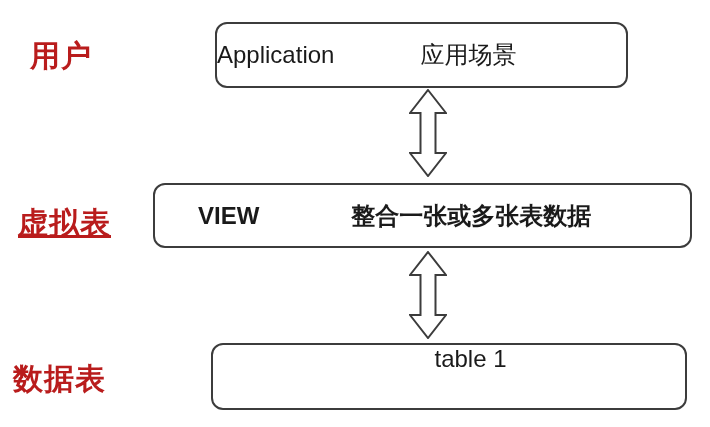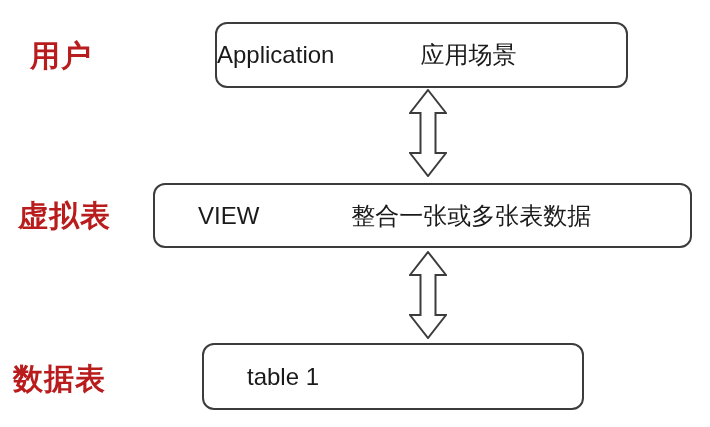--- a/index.html
+++ b/index.html
@@ -32,25 +32,25 @@
     display: flex;
     align-items: center;
     color: #1a1a1a;
     font-size: 24px;
     white-space: nowrap;
   }
   .node-box .box-text {
     display: inline-block;
   }
   #box-application { left: 215px; top: 22px;  width: 413px; height: 66px; gap: 86px; }
-  #box-view        { left: 153px; top: 183px; width: 539px; height: 65px; padding-left: 43px; gap: 92px; }
-  #box-tables      { left: 202px; top: 343px; width: 382px; height: 67px; padding-left: 43px; gap: 52px; }
+  #box-view        { left: 153px; top: 183px; width: 539px; height: 65px; padding-left: 43px; gap: 92px; font-weight: bold; }
+  #box-tables      { left: 211px; top: 343px; width: 476px; height: 67px; padding-left: 43px; gap: 52px; flex-direction: column; }
 
   #label-user    { left: 30px; top: 36px; }
-  #label-virtual { left: 18px; top: 196px; }
+  #label-virtual { left: 18px; top: 203px; text-decoration: underline; }
   #label-data    { left: 13px; top: 359px; }
 
   .arrow {
     position: absolute;
     width: 38px;
     height: 88px;
   }
   #arrow-1 { left: 409px; top: 89px; }
   #arrow-2 { left: 409px; top: 251px; }
 </style>

